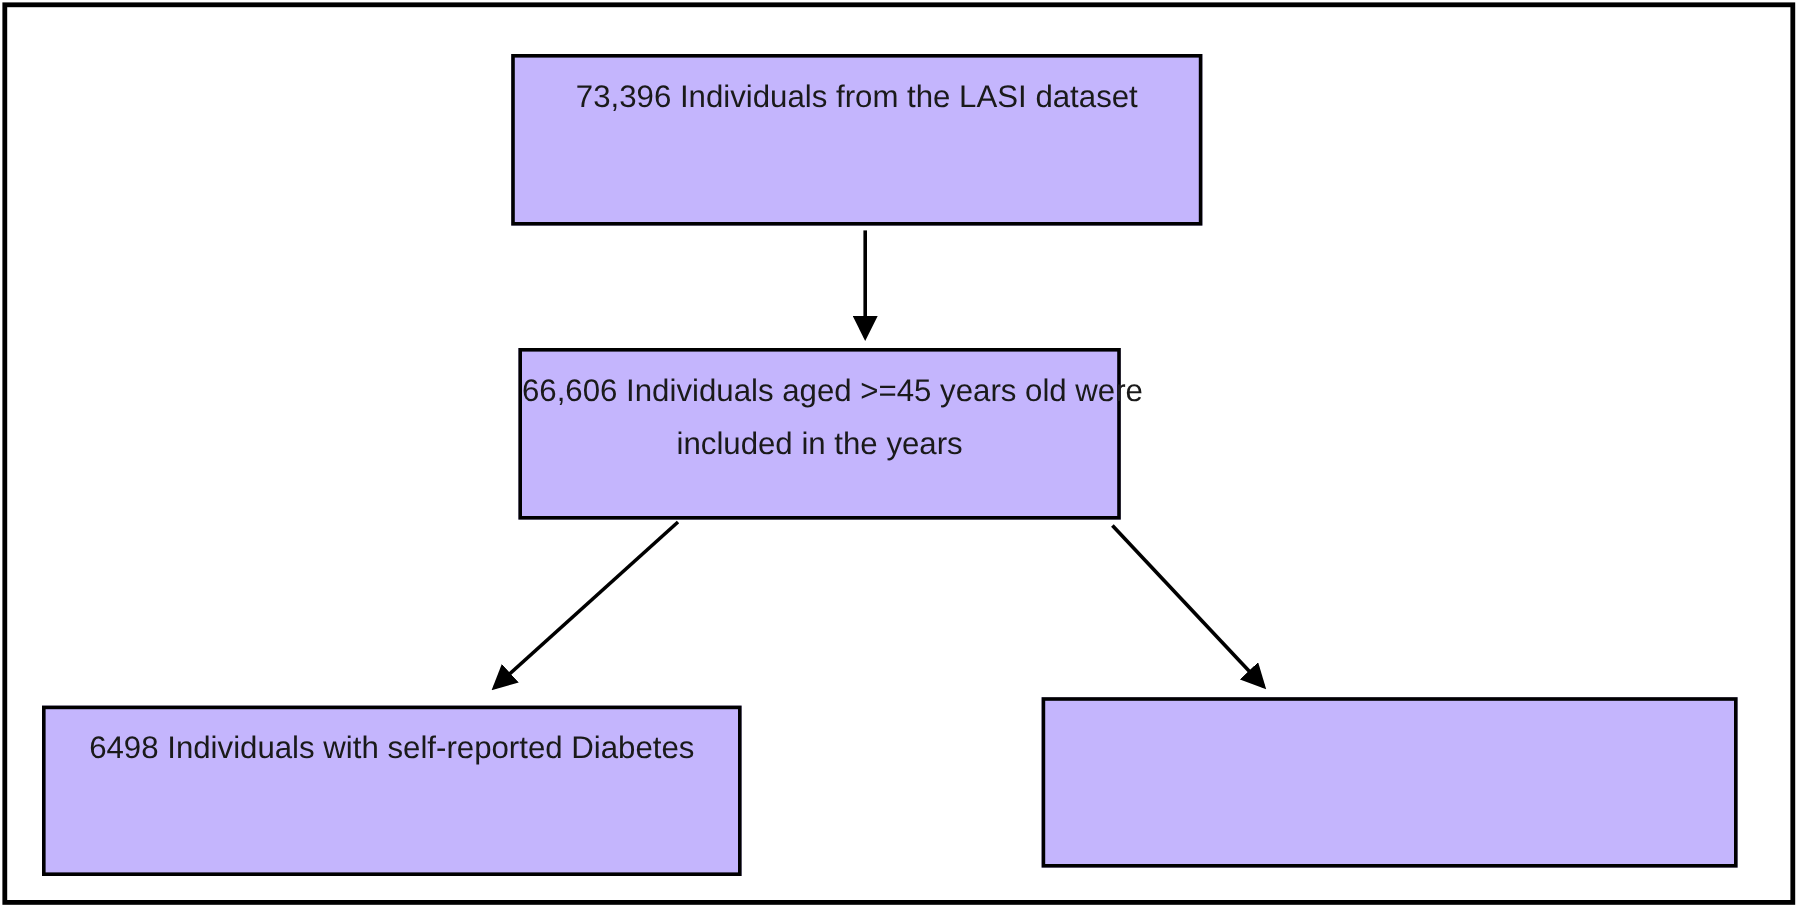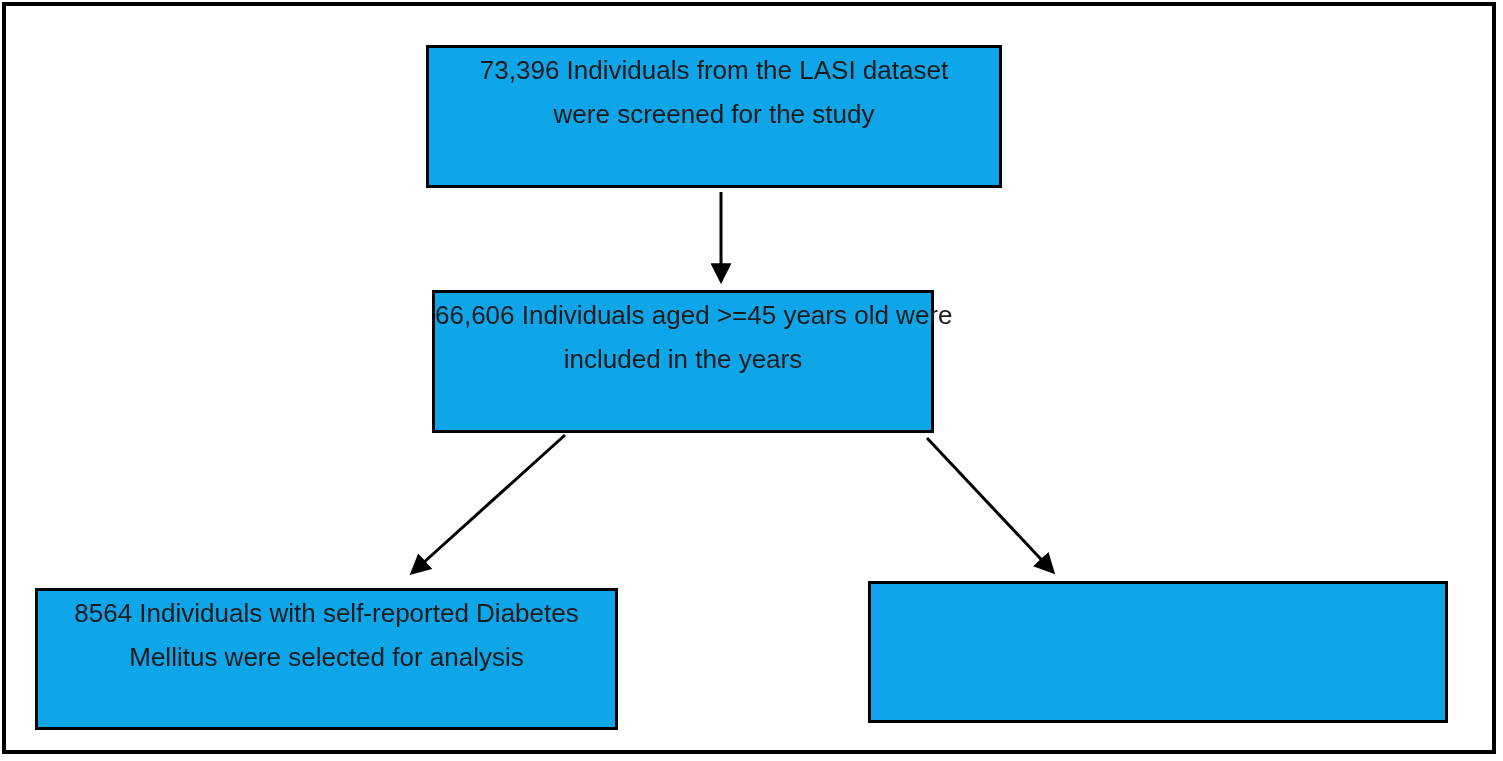--- a/index.html
+++ b/index.html
@@ -28,22 +28,23 @@
     position: absolute;
     left: 0;
     top: 0;
     width: 1503px;
     height: 761px;
   }
   .node {
     position: absolute;
     box-sizing: border-box;
     border: 3px solid #000000;
-    background: #0ea5e9;
+    background: #c4b5fd;
     text-align: center;
+    padding-top: 10px;
     color: #1a1a1a;
     font-size: 26px;
     line-height: 44px;
   }
   .node .line {
     white-space: nowrap;
   }
   .node-screened     { left: 426px; top: 45px;  width: 576px; height: 143px; }
   .node-included     { left: 432px; top: 290px; width: 502px; height: 143px; }
   .node-diabetes     { left: 35px;  top: 588px; width: 583px; height: 142px; }
@@ -62,29 +63,27 @@
         <path d="M 0 0 L 10 5 L 0 10 z" fill="#000000"></path>
       </marker>
     </defs>
     <line x1="721" y1="192" x2="721" y2="281" stroke="#000000" stroke-width="3" marker-end="url(#arrowhead)"></line>
     <line x1="565" y1="435" x2="412" y2="573" stroke="#000000" stroke-width="3" marker-end="url(#arrowhead)"></line>
     <line x1="927" y1="438" x2="1053" y2="572" stroke="#000000" stroke-width="3" marker-end="url(#arrowhead)"></line>
   </svg>
 
   <div class="node node-screened">
     <div class="line">73,396 Individuals from the LASI dataset</div>
-    <div class="line">were screened for the study</div>
   </div>
 
   <div class="node node-included">
     <div class="line">66,606 Individuals aged &gt;=45 years old were</div>
     <div class="line">included in the years</div>
   </div>
 
   <div class="node node-diabetes">
-    <div class="line">8564 Individuals with self-reported Diabetes</div>
-    <div class="line">Mellitus were selected for analysis</div>
+    <div class="line">6498 Individuals with self-reported Diabetes</div>
   </div>
 
   <div class="node node-hypertension">
   </div>
 
 </div>
 
 </body></html>

